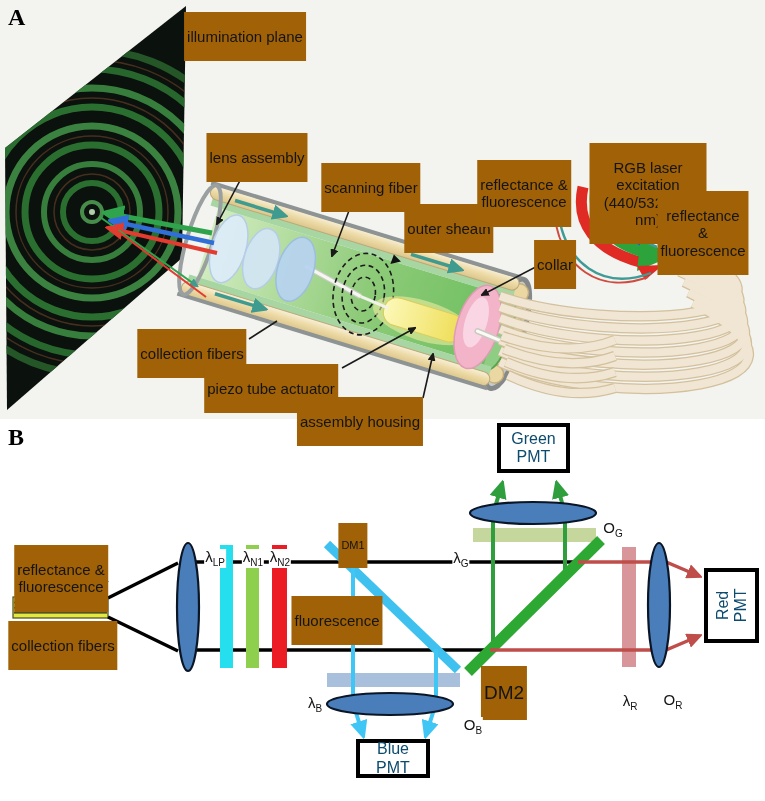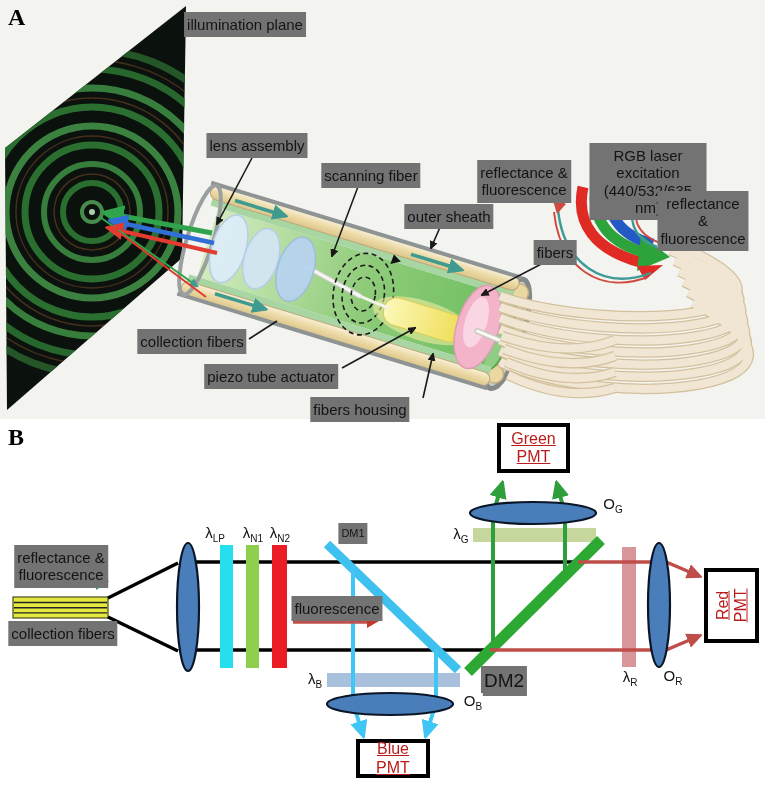--- a/index.html
+++ b/index.html
@@ -1,29 +1,29 @@
 <!DOCTYPE html>
 <html><head>
 <meta charset="utf-8">
 <style>
   html,body{margin:0;padding:0;background:#fff;}
   #fig{position:relative;width:765px;height:801px;background:#fff;overflow:hidden;
        font-family:"Liberation Sans",sans-serif;}
   #panelA-bg{position:absolute;left:0;top:0;width:765px;height:419px;background:#f3f3f0;}
   svg.art{position:absolute;left:0;}
   .lbl{position:absolute;transform:translateX(-50%);text-align:center;font-size:15px;
-       line-height:1.15;color:#141414;background:#737373;padding:4px 3px;white-space:pre-line;}
+       line-height:1.15;color:#141414;background:#a16207;padding:16px 3px;white-space:pre-line;}
   .sym{position:absolute;transform:translateX(-50%);font-size:15px;color:#141414;
-       background:#fff;padding:0 1px;line-height:1.1;}
+       background:#fff;padding:0 1px;line-height:1.1;margin-top:24px;}
   .sym sub{font-size:10px;}
   .tag{position:absolute;font-family:"Liberation Serif",serif;font-weight:bold;
        font-size:24px;color:#000;}
   .pmt{position:absolute;box-sizing:border-box;border:4px solid #000;background:#fff;
        display:flex;align-items:center;justify-content:center;text-align:center;
-       font-size:16px;line-height:1.15;color:#b91c1c;white-space:pre-line;text-decoration:underline;}
+       font-size:16px;line-height:1.15;color:#0c4a6e;white-space:pre-line;}
   .rot{transform:rotate(-90deg);white-space:pre-line;font-size:16px;line-height:1.15;text-align:center;}
 </style>
 </head>
 <body>
 
 <div id="fig">
   <div id="panelA-bg"></div>
 
   <svg class="art" style="top:0" width="765" height="420" viewBox="0 0 765 420">
     <defs>
@@ -268,24 +268,24 @@
   <div class="lbl" style="left:245px;top:12px">illumination plane</div>
   <div class="lbl" style="left:257px;top:133px">lens assembly</div>
   <div class="lbl" style="left:371px;top:163px">scanning fiber</div>
   <div class="lbl" style="left:449px;top:204px">outer sheath</div>
   <div class="lbl" style="left:524px;top:160px">reflectance &amp;
 fluorescence</div>
   <div class="lbl" style="left:648px;top:143px">RGB laser excitation
 (440/532/635 nm)</div>
   <div class="lbl" style="left:703px;top:191px">reflectance &amp;
 fluorescence</div>
-  <div class="lbl" style="left:555px;top:240px">fibers</div>
+  <div class="lbl" style="left:555px;top:240px">collar</div>
   <div class="lbl" style="left:192px;top:329px">collection fibers</div>
   <div class="lbl" style="left:271px;top:364px">piezo tube actuator</div>
-  <div class="lbl" style="left:360px;top:397px">fibers housing</div>
+  <div class="lbl" style="left:360px;top:397px">assembly housing</div>
 
   <div class="lbl" style="left:61px;top:545px">reflectance &amp;
 fluorescence</div>
   <div class="lbl" style="left:63px;top:621px">collection fibers</div>
   <div class="lbl" style="left:337px;top:596px">fluorescence</div>
   <div class="lbl" style="left:353px;top:523px;font-size:11px">DM1</div>
   <div class="lbl" style="left:504px;top:666px;font-size:19px">DM2</div>
 
   <div class="sym" style="left:215px;top:525px"><span>λ</span><sub>LP</sub></div>
   <div class="sym" style="left:253px;top:525px"><span>λ</span><sub>N1</sub></div>

